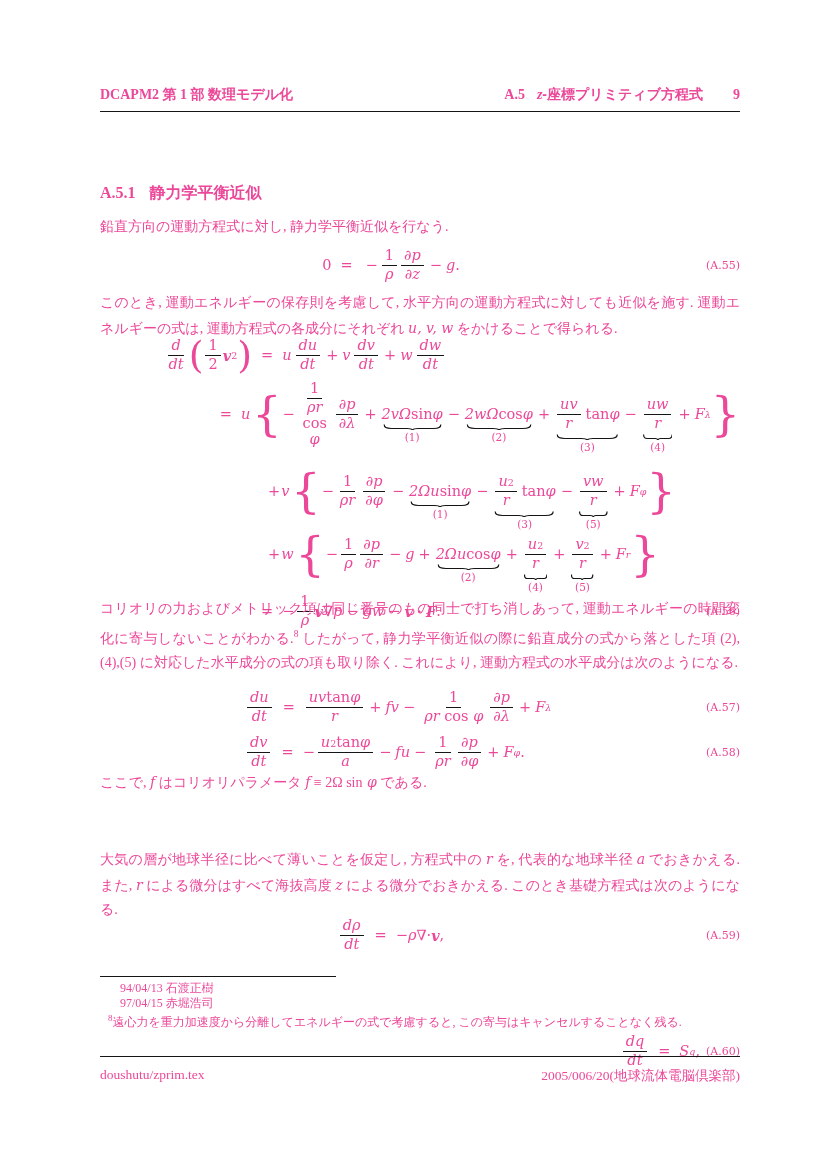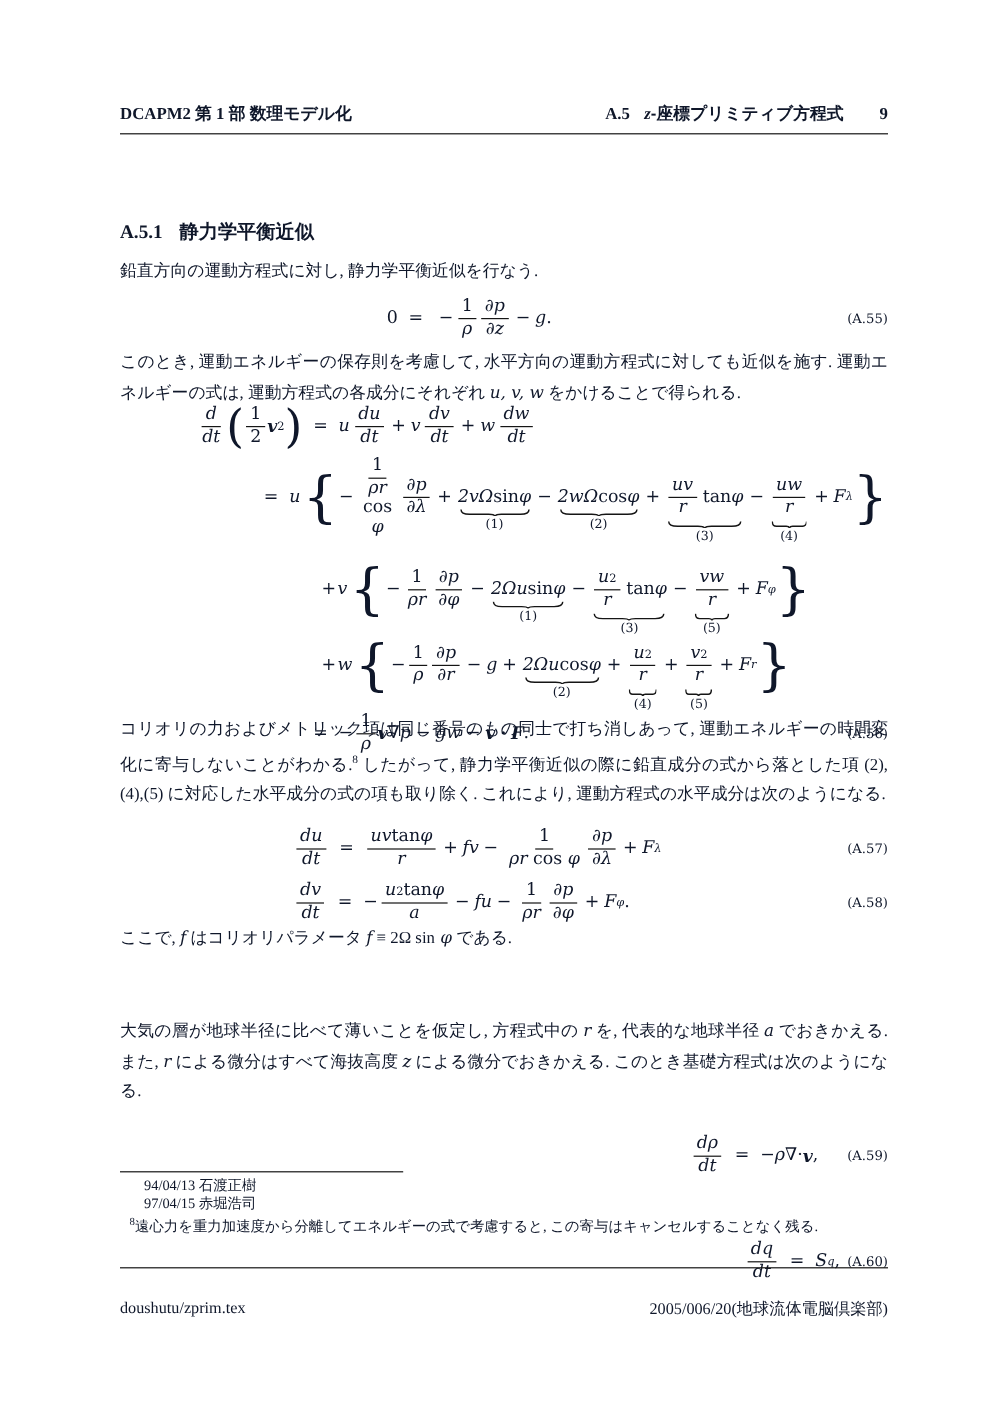--- a/index.html
+++ b/index.html
@@ -1,19 +1,19 @@
 <!DOCTYPE html>
 <html><head>
 <meta charset="utf-8">
 <style>
   * { box-sizing: border-box; }
   html, body { margin:0; padding:0; background:#ffffff; }
   .page {
     position: relative; width: 826px; height: 1169px; background: #ffffff;
-    font-family: "Liberation Serif", "DejaVu Serif", serif; color: #0f172a;
+    font-family: "Liberation Serif", "DejaVu Serif", serif; color: #ec4899;
     overflow: hidden;
   }
   .abs { position: absolute; }
   .content-x { left: 100px; width: 640px; }
 
   
   .hdr { top: 86px; display: flex; justify-content: space-between; align-items: baseline;
          font-weight: bold; font-size: 14px; padding-bottom: 7px; border-bottom: 1.2px solid #151515; }
   .hdr-right { display: flex; align-items: baseline; }
   .hdr-secno { margin-right: 12px; }
@@ -70,21 +70,21 @@
   .eq5x { margin-left: 145px; }
 
   
   .fnblock { top: 976px; font-size: 12px; line-height: 14.5px; }
   .fn-rule { width: 236px; border-top: 1px solid #151515; margin-bottom: 4px; }
   .fn-date { padding-left: 20px; }
   .fn8 { padding-left: 8px; margin-top: 1px; }
   .fn8 sup { font-size: 9px; }
 
   
-  .ftr { top: 1056px; border-top: 1px solid #151515; padding-top: 25px;
+  .ftr { top: 1056px; border-top: 1px solid #151515; padding-top: 10px;
          display: flex; justify-content: space-between; font-size: 13.5px; }
 </style>
 </head>
 <body>
 
 <div class="page">
 
   <div class="abs content-x hdr">
     <span>DCAPM2 第 1 部 数理モデル化</span>
     <span class="hdr-right">
@@ -473,21 +473,21 @@
 
   <div class="abs content-x para" style="top:770px;">
     <span>ここで, </span><i>f</i><span> はコリオリパラメータ </span><i>f</i><span> ≡ 2Ω </span><span>sin</span><i> φ</i><span> である.</span>
   </div>
 
 
   <div class="abs content-x para" style="top:847px;">
     <span>大気の層が地球半径に比べて薄いことを仮定し, 方程式中の </span><i>r</i><span> を, 代表的な地球半径 </span><i>a</i><span> でおきかえる. また, </span><i>r</i><span> による微分はすべて海抜高度 </span><i>z</i><span> による微分でおきかえる. このとき基礎方程式は次のようになる.</span>
   </div>
 
-  <div class="abs content-x eq eqcenter" style="top:898px; height:42px;justify-content:flex-end;">
+  <div class="abs content-x eq eqcenter" style="top:870px; height:42px;">
     <span class="frac">
         <span class="fn v">dρ</span>
         <span class="fd v">dt</span>
       </span>
     <span class="rel">=</span>
     <span class="up">−</span>
       <span class="v">ρ</span>
       <span class="up">∇·</span>
       <span class="bv">v</span>
       <span class="up">,</span>

